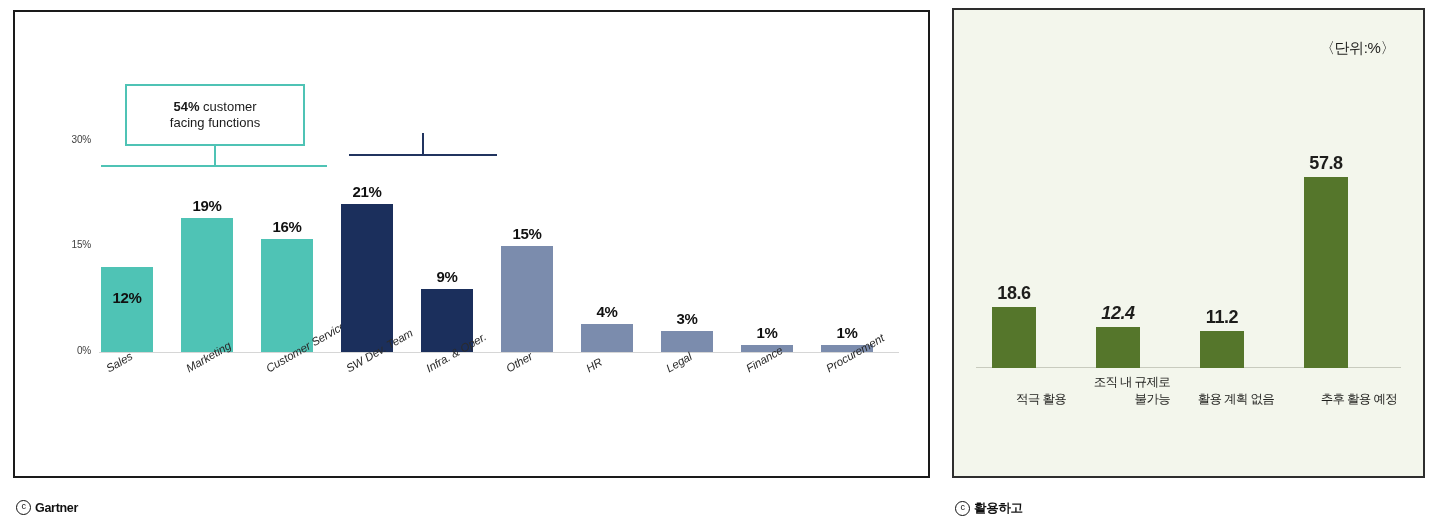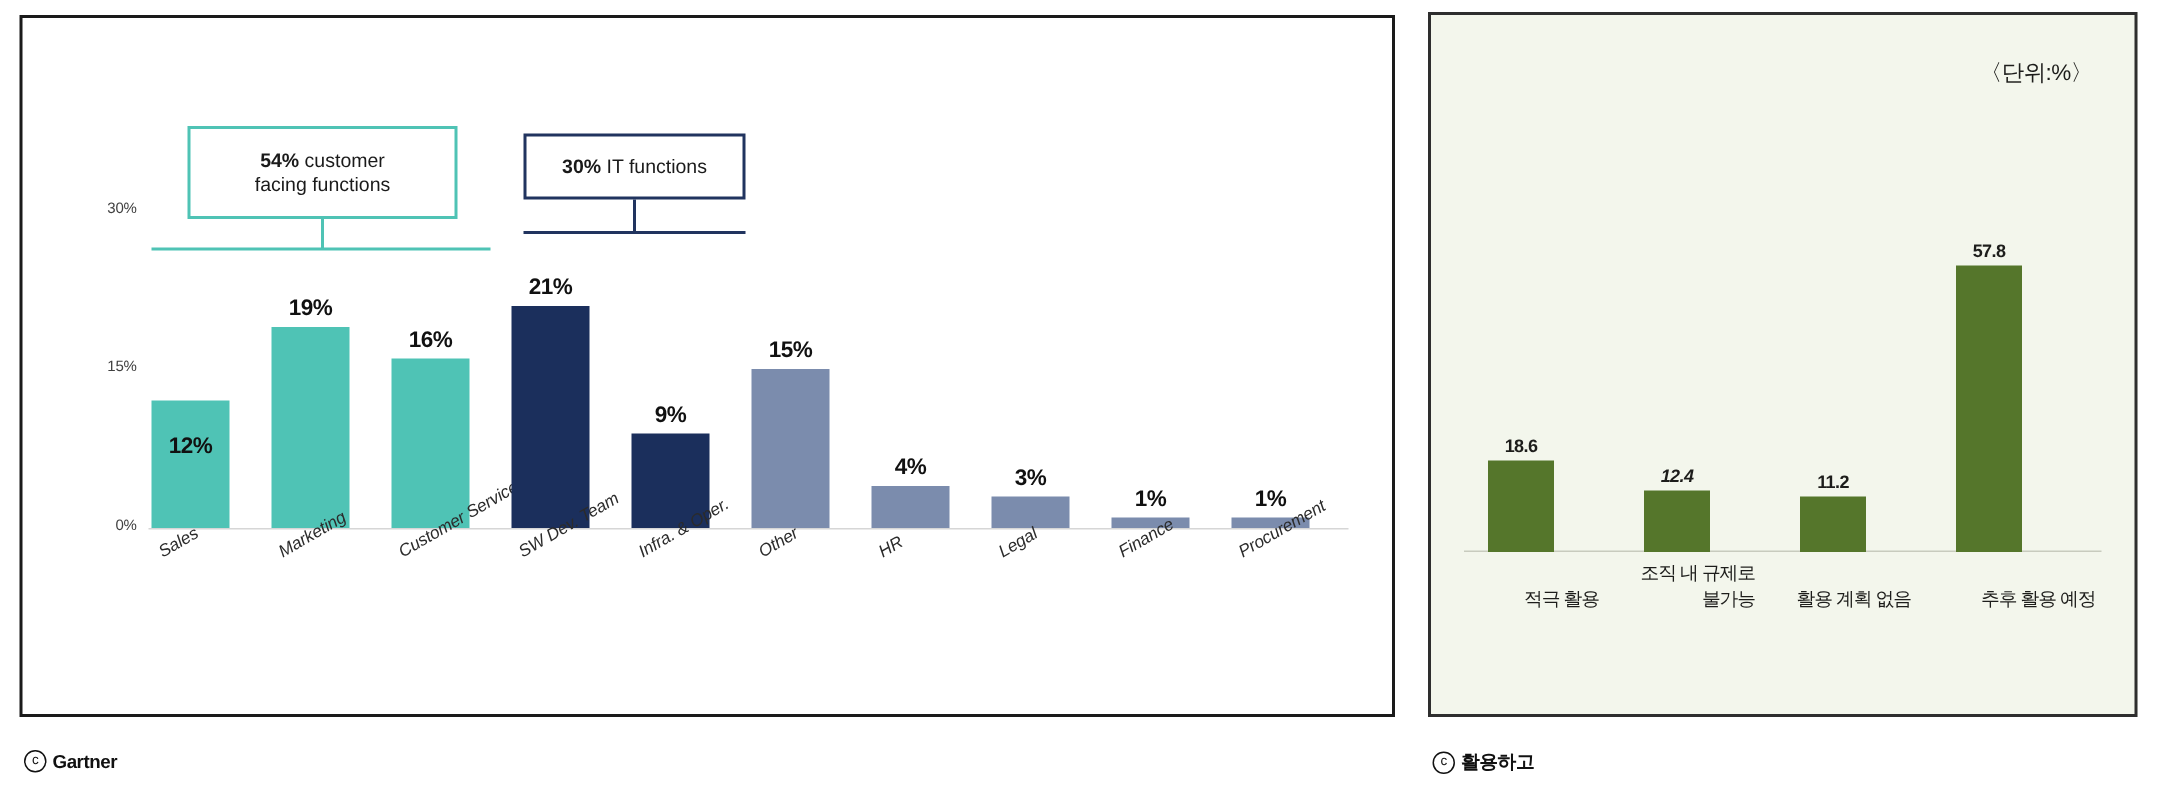--- a/index.html
+++ b/index.html
@@ -63,21 +63,21 @@
   }
   #mk-unit{
     position:absolute;right:28px;top:29px;
     font-size:15px;color:#1d1d1b;letter-spacing:-0.4px;
   }
   #mk-axis{
     position:absolute;left:22px;right:22px;bottom:108px;height:1px;background:#c8cbbe;
   }
   .mk-bar{position:absolute;bottom:108px;background:#55762B;}
   .mk-value{
-    position:absolute;text-align:center;font-size:12px;font-weight:bold;
+    position:absolute;text-align:center;font-size:18px;font-weight:bold;
     color:#1d1d1b;letter-spacing:-0.4px;
   }
   .mk-cat{
     position:absolute;text-align:right;font-size:12.5px;color:#1d1d1b;
     line-height:1.35;letter-spacing:-0.7px;white-space:pre-line;
   }
 
   
   .credit{
     position:absolute;font-size:12.5px;color:#111;font-weight:bold;
@@ -126,23 +126,20 @@
       <div class="bar-value" style="left: 707px; top: 311.95px;">1%</div>
       <div class="cat-label" style="left: 729px; top: 352px;">Finance</div>
       <div class="bar" style="left: 806px; width: 52px; height: 7.05px; top: 332.95px; background: rgb(123, 140, 173);"></div>
       <div class="bar-value" style="left: 787px; top: 311.95px;">1%</div>
       <div class="cat-label" style="left: 809px; top: 352px;">Procurement</div>
       <div class="callout callout-teal" style="left: 110px; top: 72px; width: 180px; height: 62px; font-size: 13px;">
         <span><b>54%</b><span> customer<br>facing functions</span></span>
       </div>
       <div class="bracket-v teal-line" style="left: 199px; top: 134px; height: 20px;"></div>
       <div class="bracket-h teal-line" style="left: 86px; top: 153px; width: 226px;"></div>
-      <div class="callout callout-navy" style="left: 334px; top: 77px; width: 148px; height: 44px; font-size: 13px;">
-        <span><b>30%</b><span> IT functions</span></span>
-      </div>
       <div class="bracket-v navy-line" style="left: 407px; top: 121px; height: 22px;"></div>
       <div class="bracket-h navy-line" style="left: 334px; top: 142px; width: 148px;"></div>
     </div>
 </div>
 
 <div id="mk-panel">
   <div id="mk-unit">〈단위:%〉</div>
   <div id="mk-axis"></div>
 <div class="mk-bar" style="left: 38px; width: 44px; height: 61.38px; background: rgb(85, 118, 43);"></div>
     <div class="mk-value" style="left: 20px; width: 80px; bottom: 172.38px;">18.6</div>

